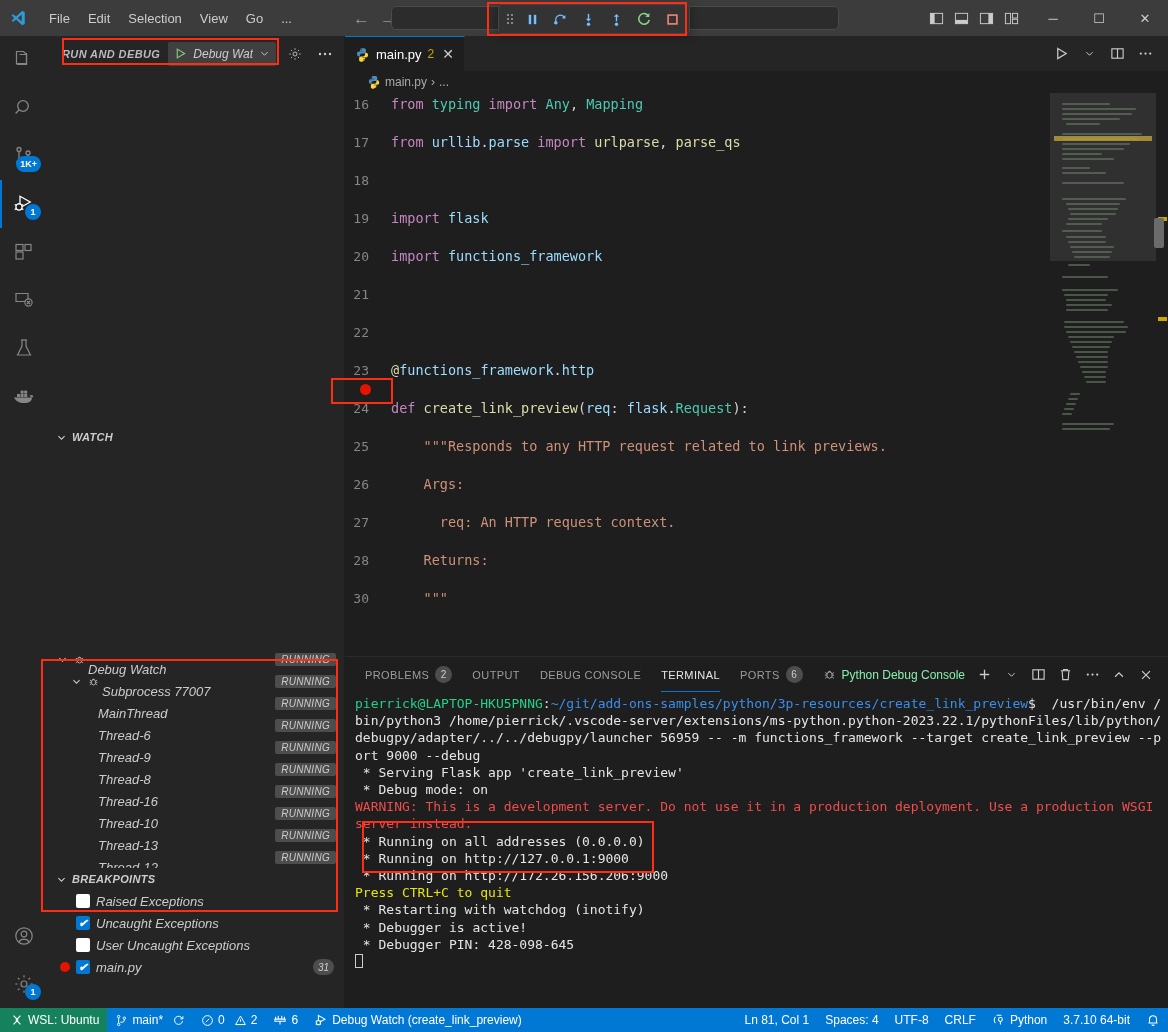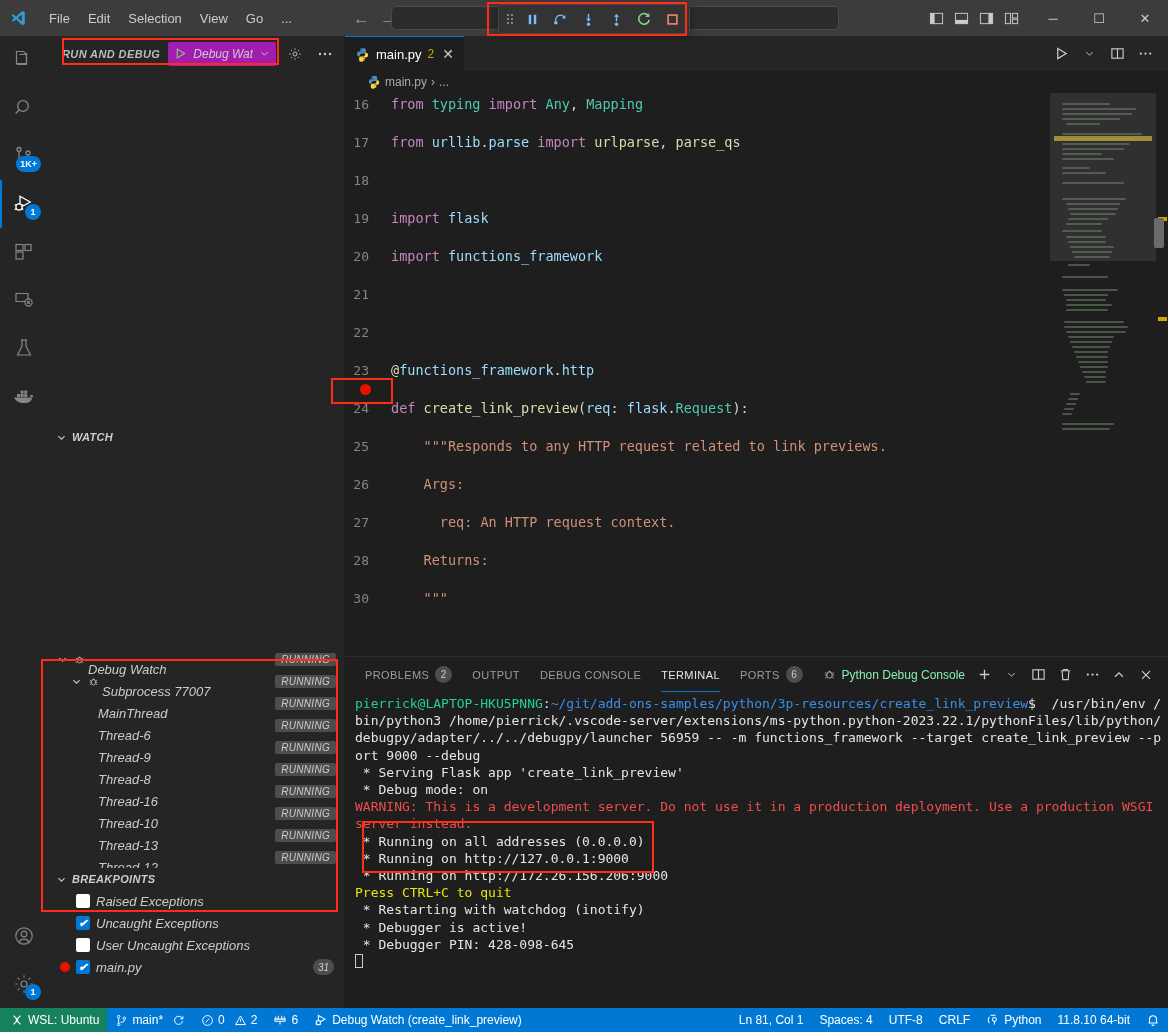--- a/index.html
+++ b/index.html
@@ -82,21 +82,21 @@
   .sidebar {
     width: 297px; background: #252526; flex: 0 0 297px; display: flex; flex-direction: column;
     border-right: 1px solid #1e1e1e; position: relative; font-style: italic;
   }
   .sidebar-header {
     height: 35px; display: flex; align-items: center; padding: 0 6px 0 14px; gap: 8px;
     flex: 0 0 35px;
   }
   .sidebar-title { font-size: 11px; font-weight: bold; letter-spacing: .4px; color: #bbbbbb; white-space: nowrap; }
   .launch-sel {
-    display: flex; align-items: center; gap: 6px; background: #a21caf;
+    display: flex; align-items: center; gap: 6px; background: #404040;
     height: 24px; padding: 0 6px; border-radius: 2px; font-size: 12px; color: #cccccc;
     max-width: 128px;
   }
   .launch-name { white-space: nowrap; overflow: hidden; text-overflow: ellipsis; }
   .hdr-icon { width: 22px; height: 22px; display: flex; align-items: center; justify-content: center; color: #cccccc; cursor: pointer; }
 
   .pane-header {
     height: 22px; display: flex; align-items: center; gap: 4px; padding-left: 6px;
     font-size: 11px; font-weight: bold; color: #cccccc; letter-spacing: .3px; cursor: pointer;
     flex: 0 0 22px; user-select: none;
@@ -837,21 +837,21 @@
       <div class="sb-item">UTF-8</div>
       <div class="sb-item">CRLF</div>
       <div class="sb-item">
         <svg width="14" height="14" viewBox="0 0 16 16" fill="none" stroke="#fff" stroke-width="1.2">
           <path d="M5.2 2.6h5.6M4 4.4c-1 .7-1.4 1.8-1.4 3.6s.4 2.9 1.4 3.6"></path>
           <circle cx="9.6" cy="7.4" r="2.2"></circle>
             <path d="M9.6 9.6v3.6"></path>
         </svg>
         <span>Python</span>
       </div>
-      <div class="sb-item">11.8.10 64-bit</div>
+      <div class="sb-item">3.7.10 64-bit</div>
       <div class="sb-item">
         <svg width="14" height="14" viewBox="0 0 16 16" fill="none" stroke="#fff" stroke-width="1.2">
           <path d="M4 11.5V7.2a4 4 0 0 1 8 0v4.3zM2.8 11.5h10.4M6.6 13.2a1.5 1.5 0 0 0 2.8 0"></path>
         </svg>
       </div>
     </div>
   </div>
 
   <div id="annotation-layer">
       <div class="annot-box" style="left: 487px; top: 2px; width: 200px; height: 34px; border-color: rgb(255, 45, 22);"></div>

